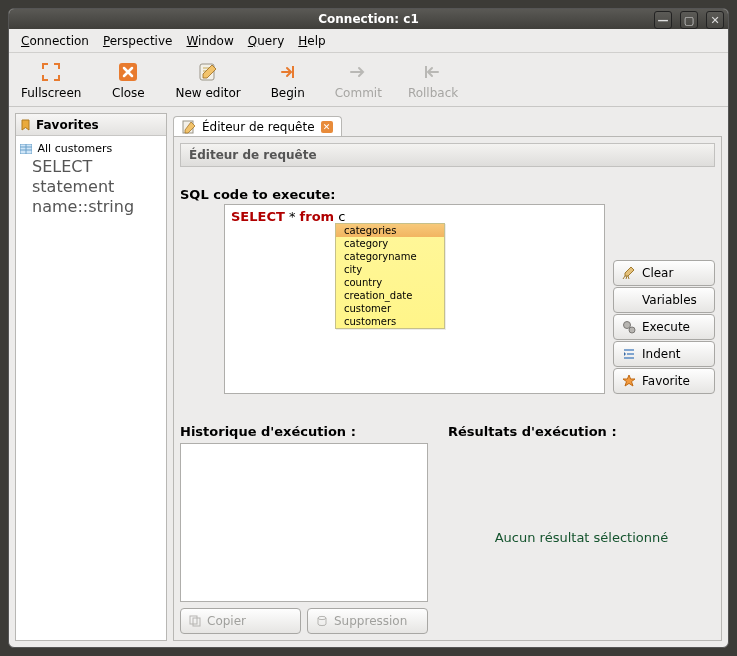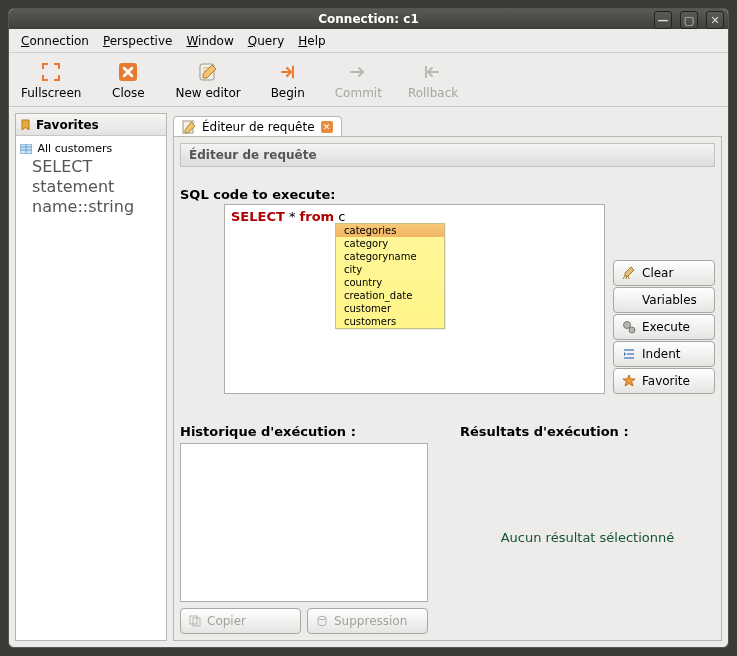--- a/index.html
+++ b/index.html
@@ -201,21 +201,21 @@
     background: linear-gradient(#fefefe,#e6e5e3);
     border:1px solid #a8a7a4;
     border-radius:4px;
     display:flex; align-items:center;
     padding: 0 8px;
     gap:6px;
     cursor:pointer;
     font-size:12px;
   }
   .bottom-row {
-    display:flex; gap:32px;
+    display:flex; gap:20px;
     margin-top:10px;
     flex:1;
     overflow:hidden;
   }
   .history-col { width:248px; display:flex; flex-direction:column;}
   .results-col { flex:1; display:flex; flex-direction:column;}
   .history-box {
     flex:1;
     border:1px solid #afaeab;
     background:#fff;

